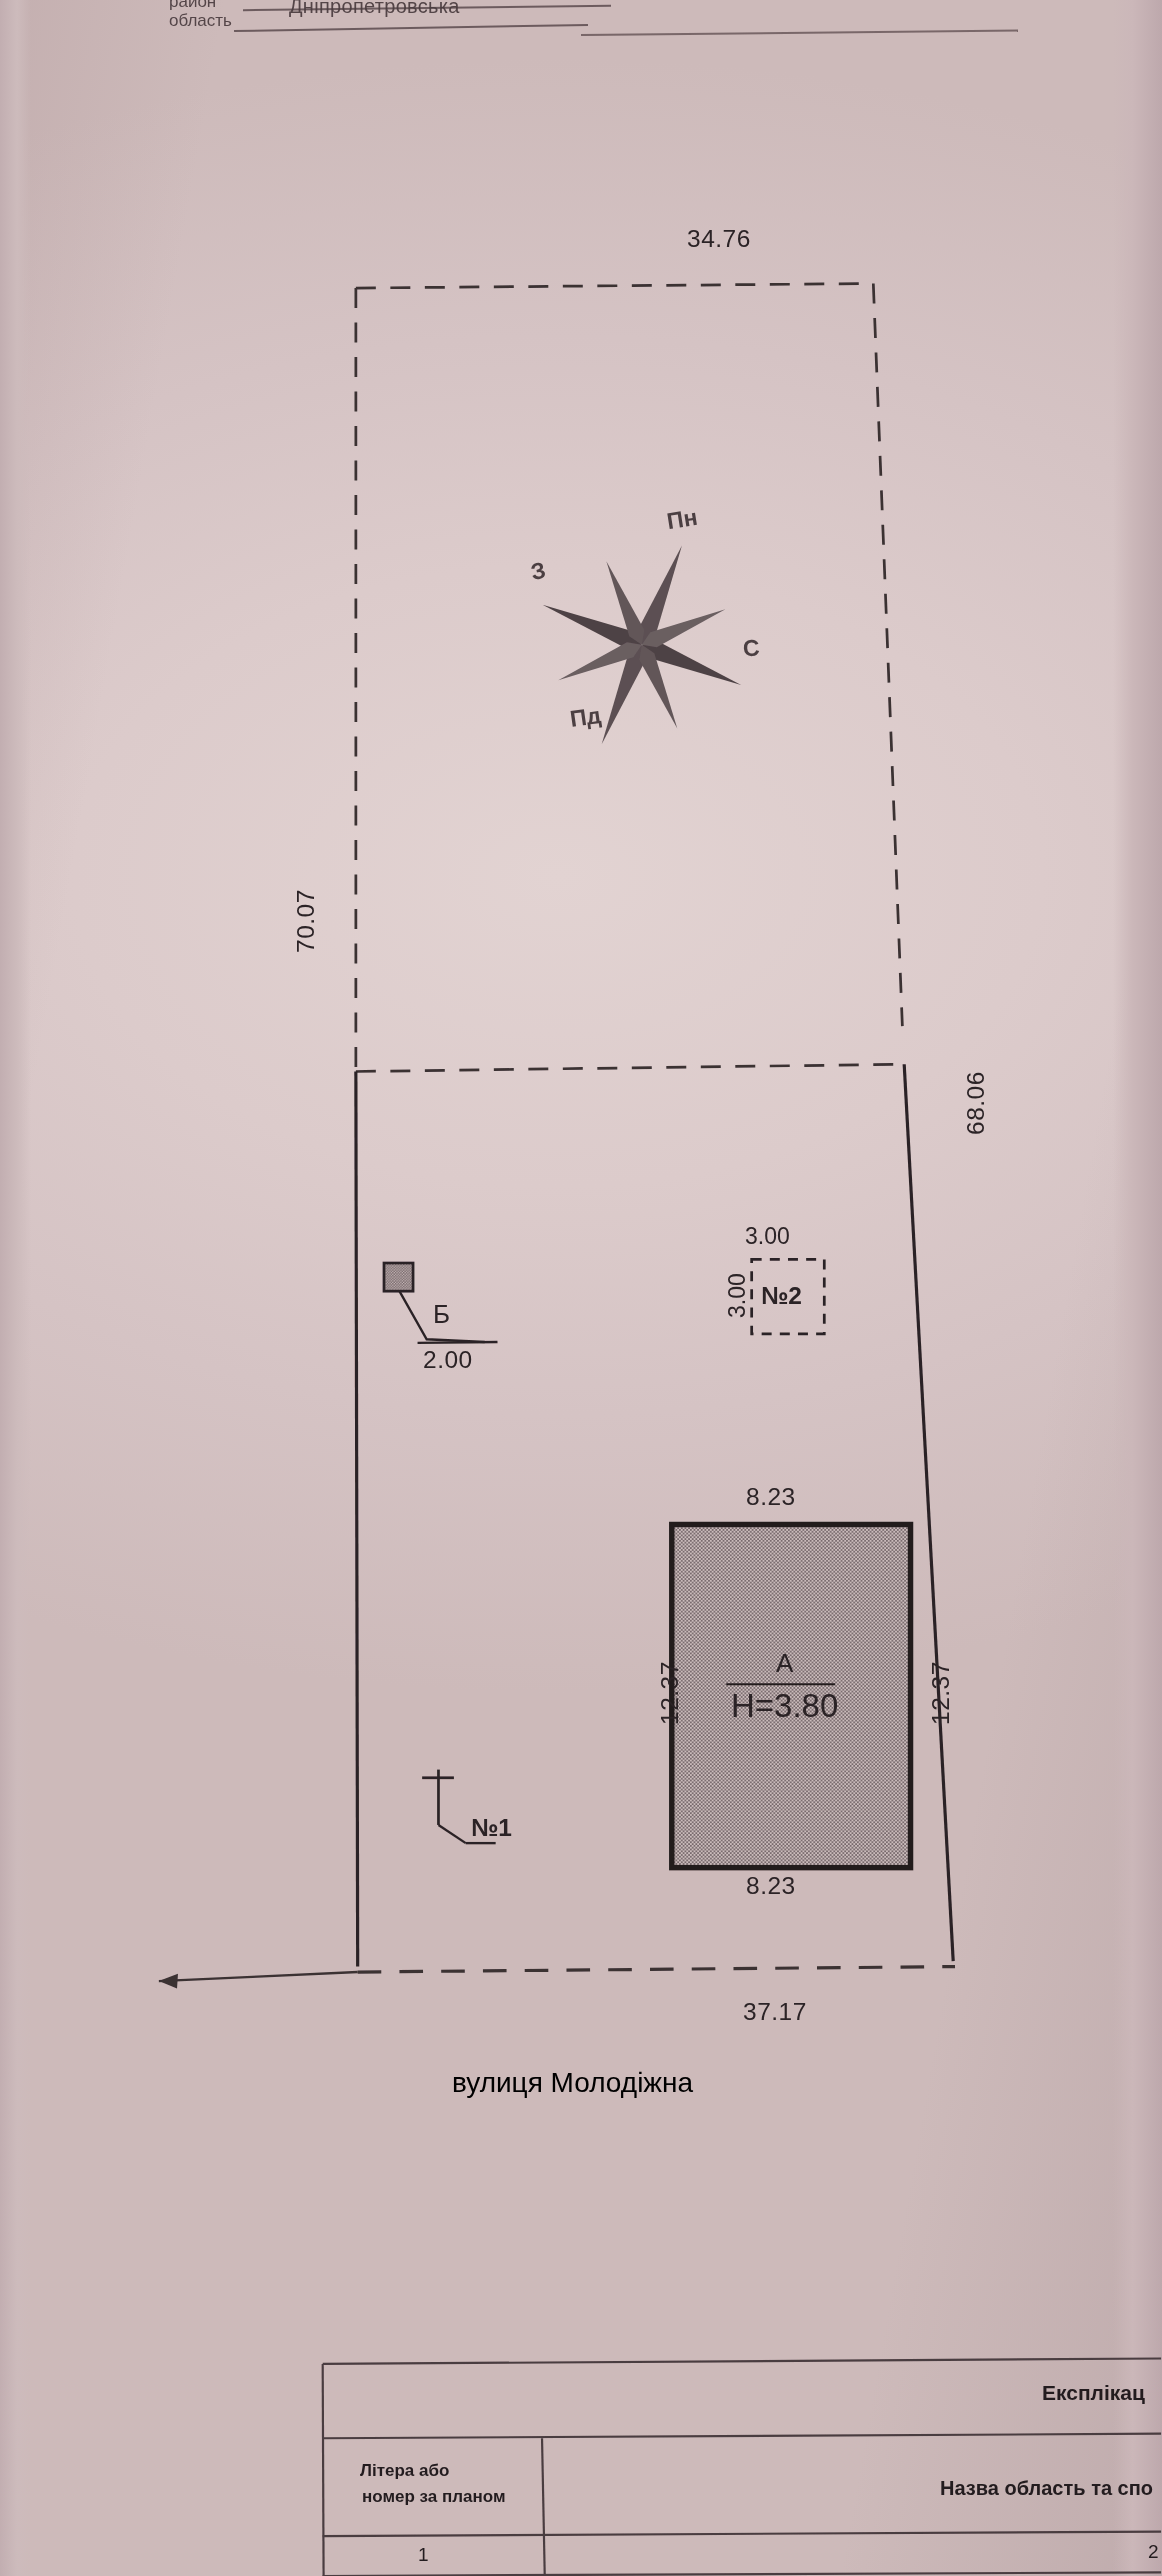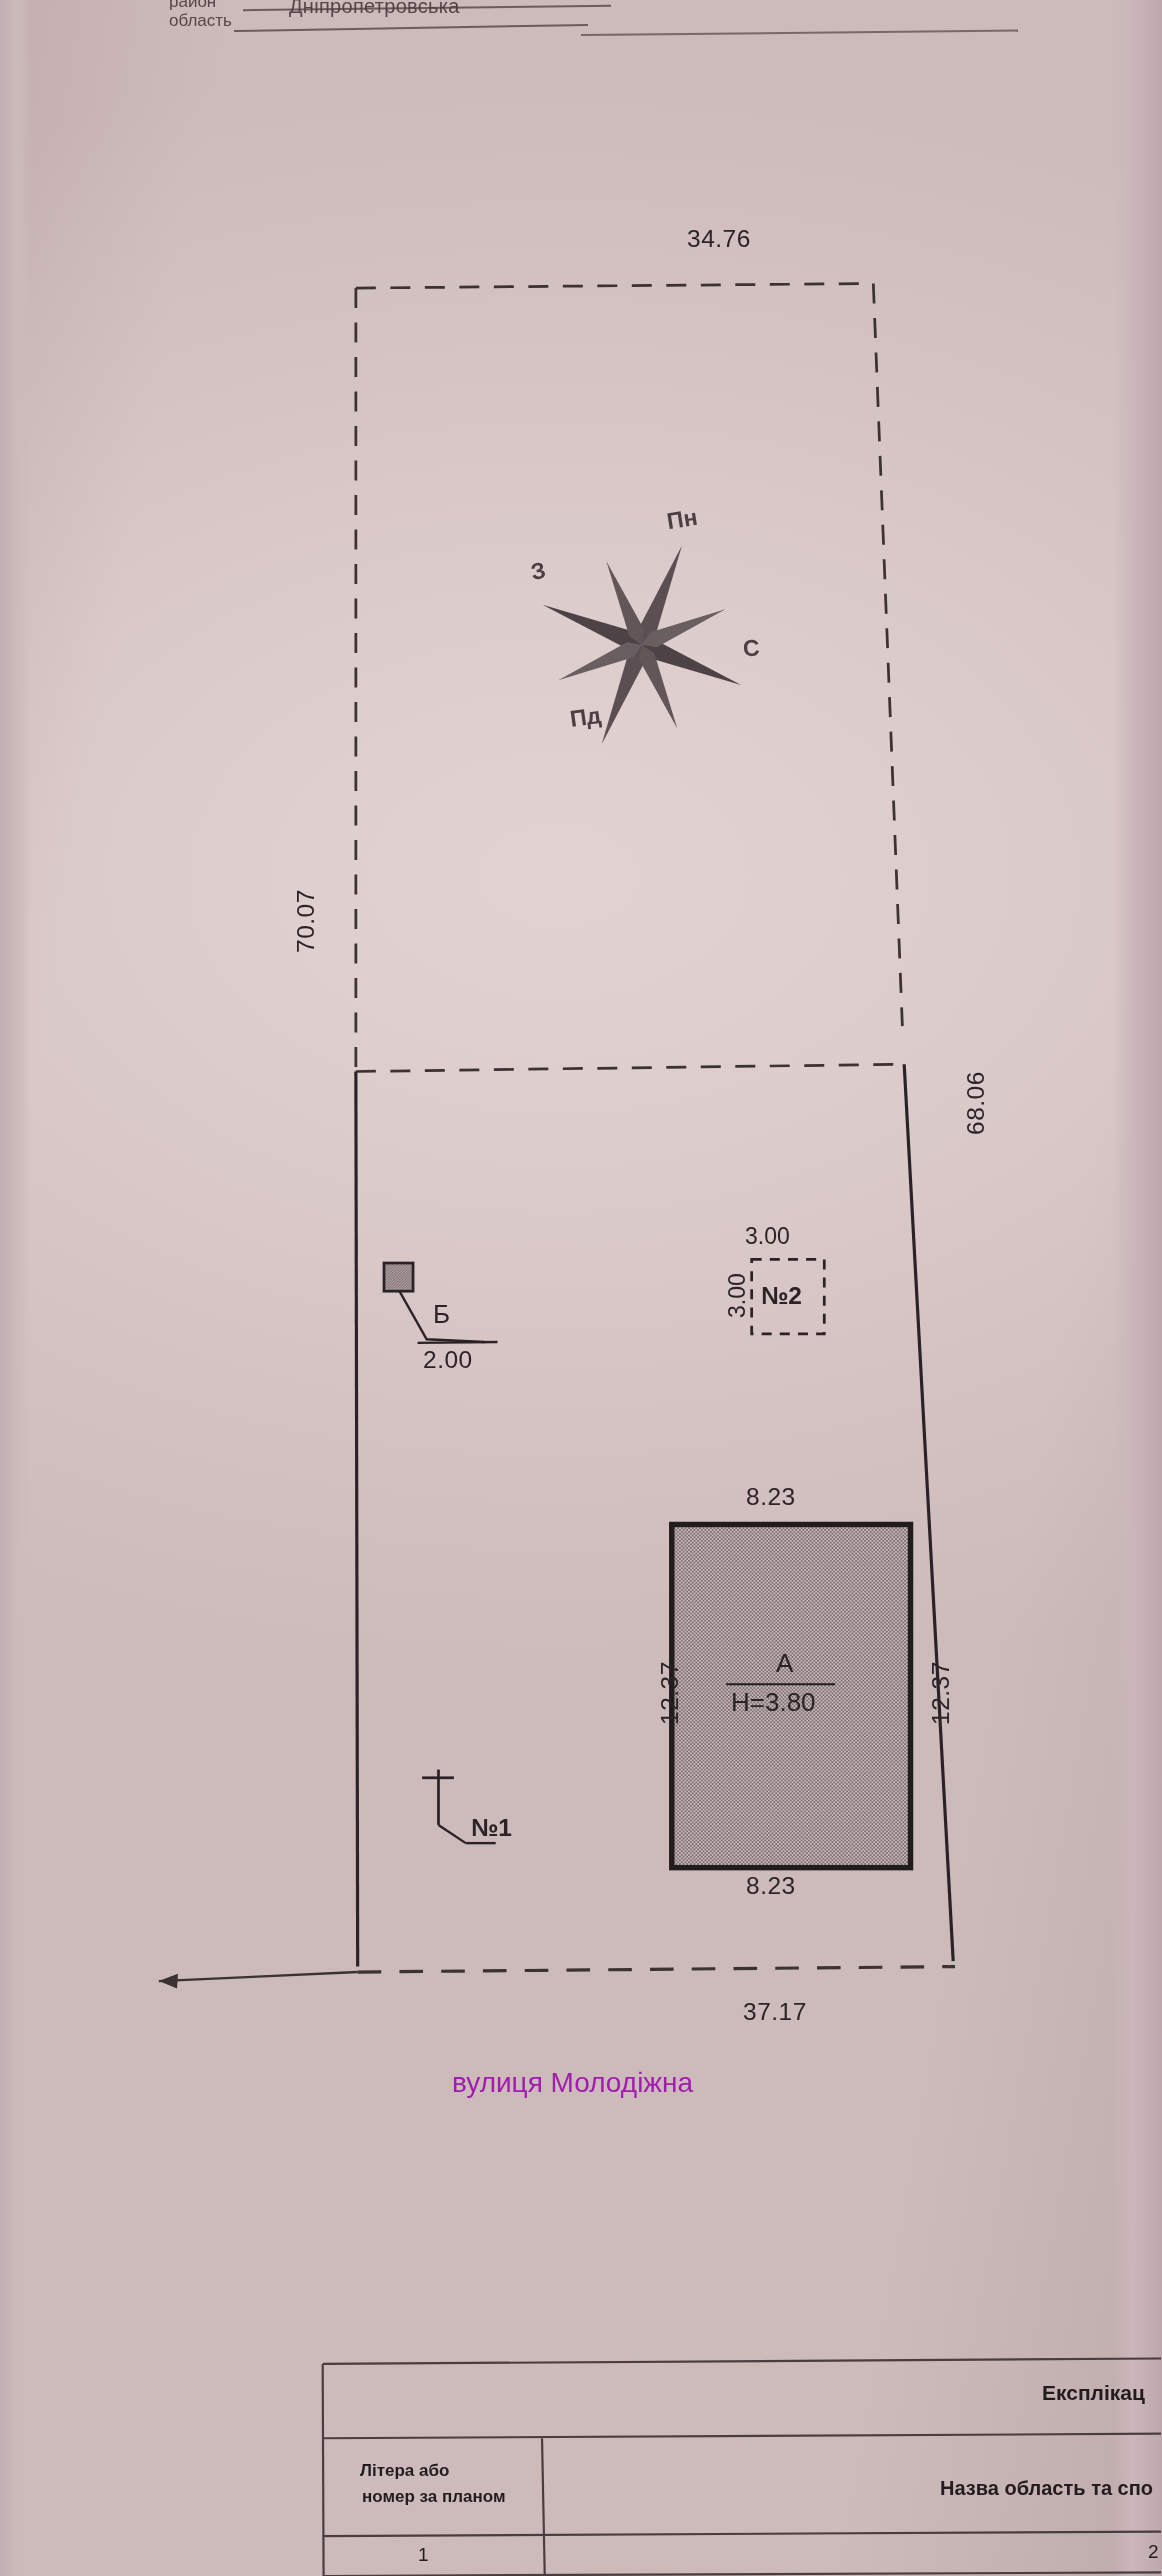--- a/index.html
+++ b/index.html
@@ -193,23 +193,23 @@
   <div class="lbl dim-sm vert" style="left:724px;top:1318px;">3.00</div>
   <div class="lbl" style="left:761px;top:1282px;font-size:24.5px;font-weight:700;">№2</div>
 
   <div class="lbl" style="left:471px;top:1814px;font-size:24.5px;font-weight:700;">№1</div>
 
   <div class="lbl dim" style="left:746px;top:1483px;">8.23</div>
   <div class="lbl dim" style="left:746px;top:1872px;">8.23</div>
   <div class="lbl dim vert" style="left:656px;top:1725px;">12.37</div>
   <div class="lbl dim vert" style="left:927px;top:1725px;">12.37</div>
   <div class="lbl" style="left:776px;top:1648px;font-size:26px;">A</div>
-  <div class="lbl" style="left:731px;top:1687px;font-size:26px;">H=3.80</div>
-
-  <div class="lbl" style="left:452px;top:2067px;font-size:28px;color:#a21caf;">вулиця Молодіжна</div>
+  <div class="lbl" style="left:731px;top:1687px;font-size:33px;">H=3.80</div>
+
+  <div class="lbl" style="left:452px;top:2067px;font-size:28px;color:#000000;">вулиця Молодіжна</div>
 </div>
 
 <div id="table-wrap">
   <svg width="1162" height="242" viewBox="0 0 1280 267" xmlns="http://www.w3.org/2000/svg">
     <g stroke="#4a3c40" stroke-width="2.4" fill="none" filter="url(#soft2)">
       <filter id="soft2">
           <feGaussianBlur stdDeviation="0.3"></feGaussianBlur>
         </filter>
 
       <path d="M355 33 L1280 27"></path>

